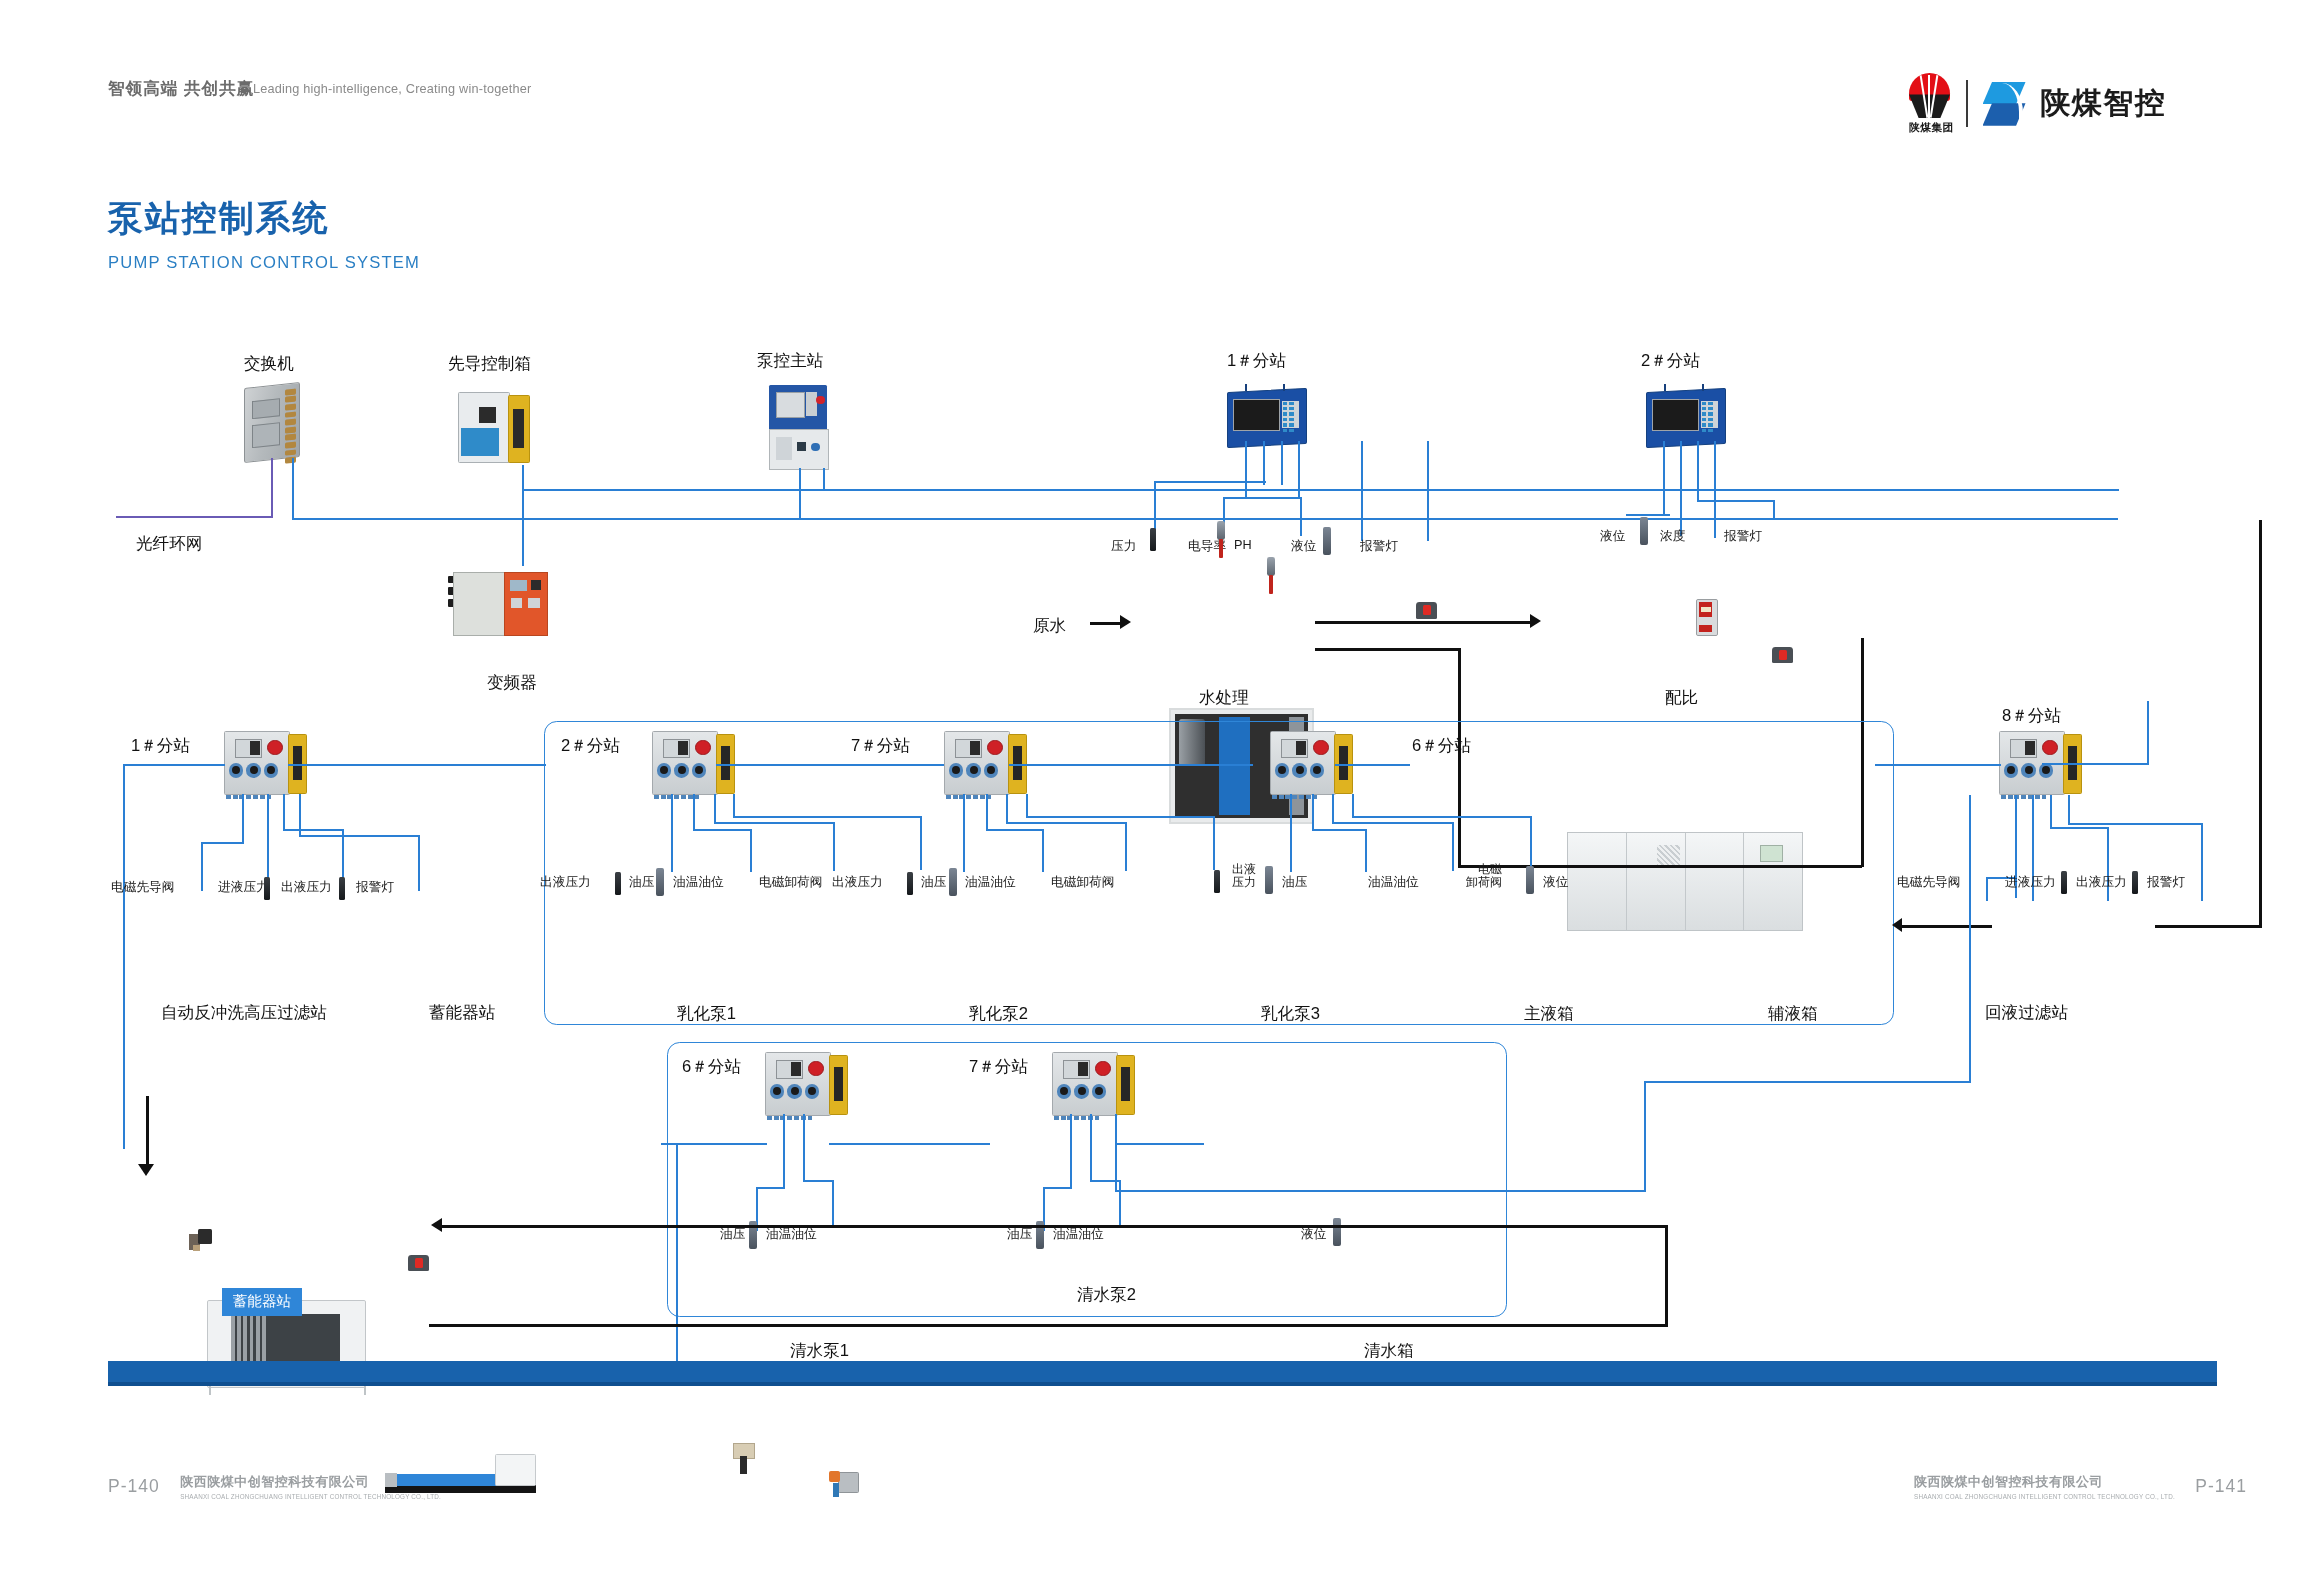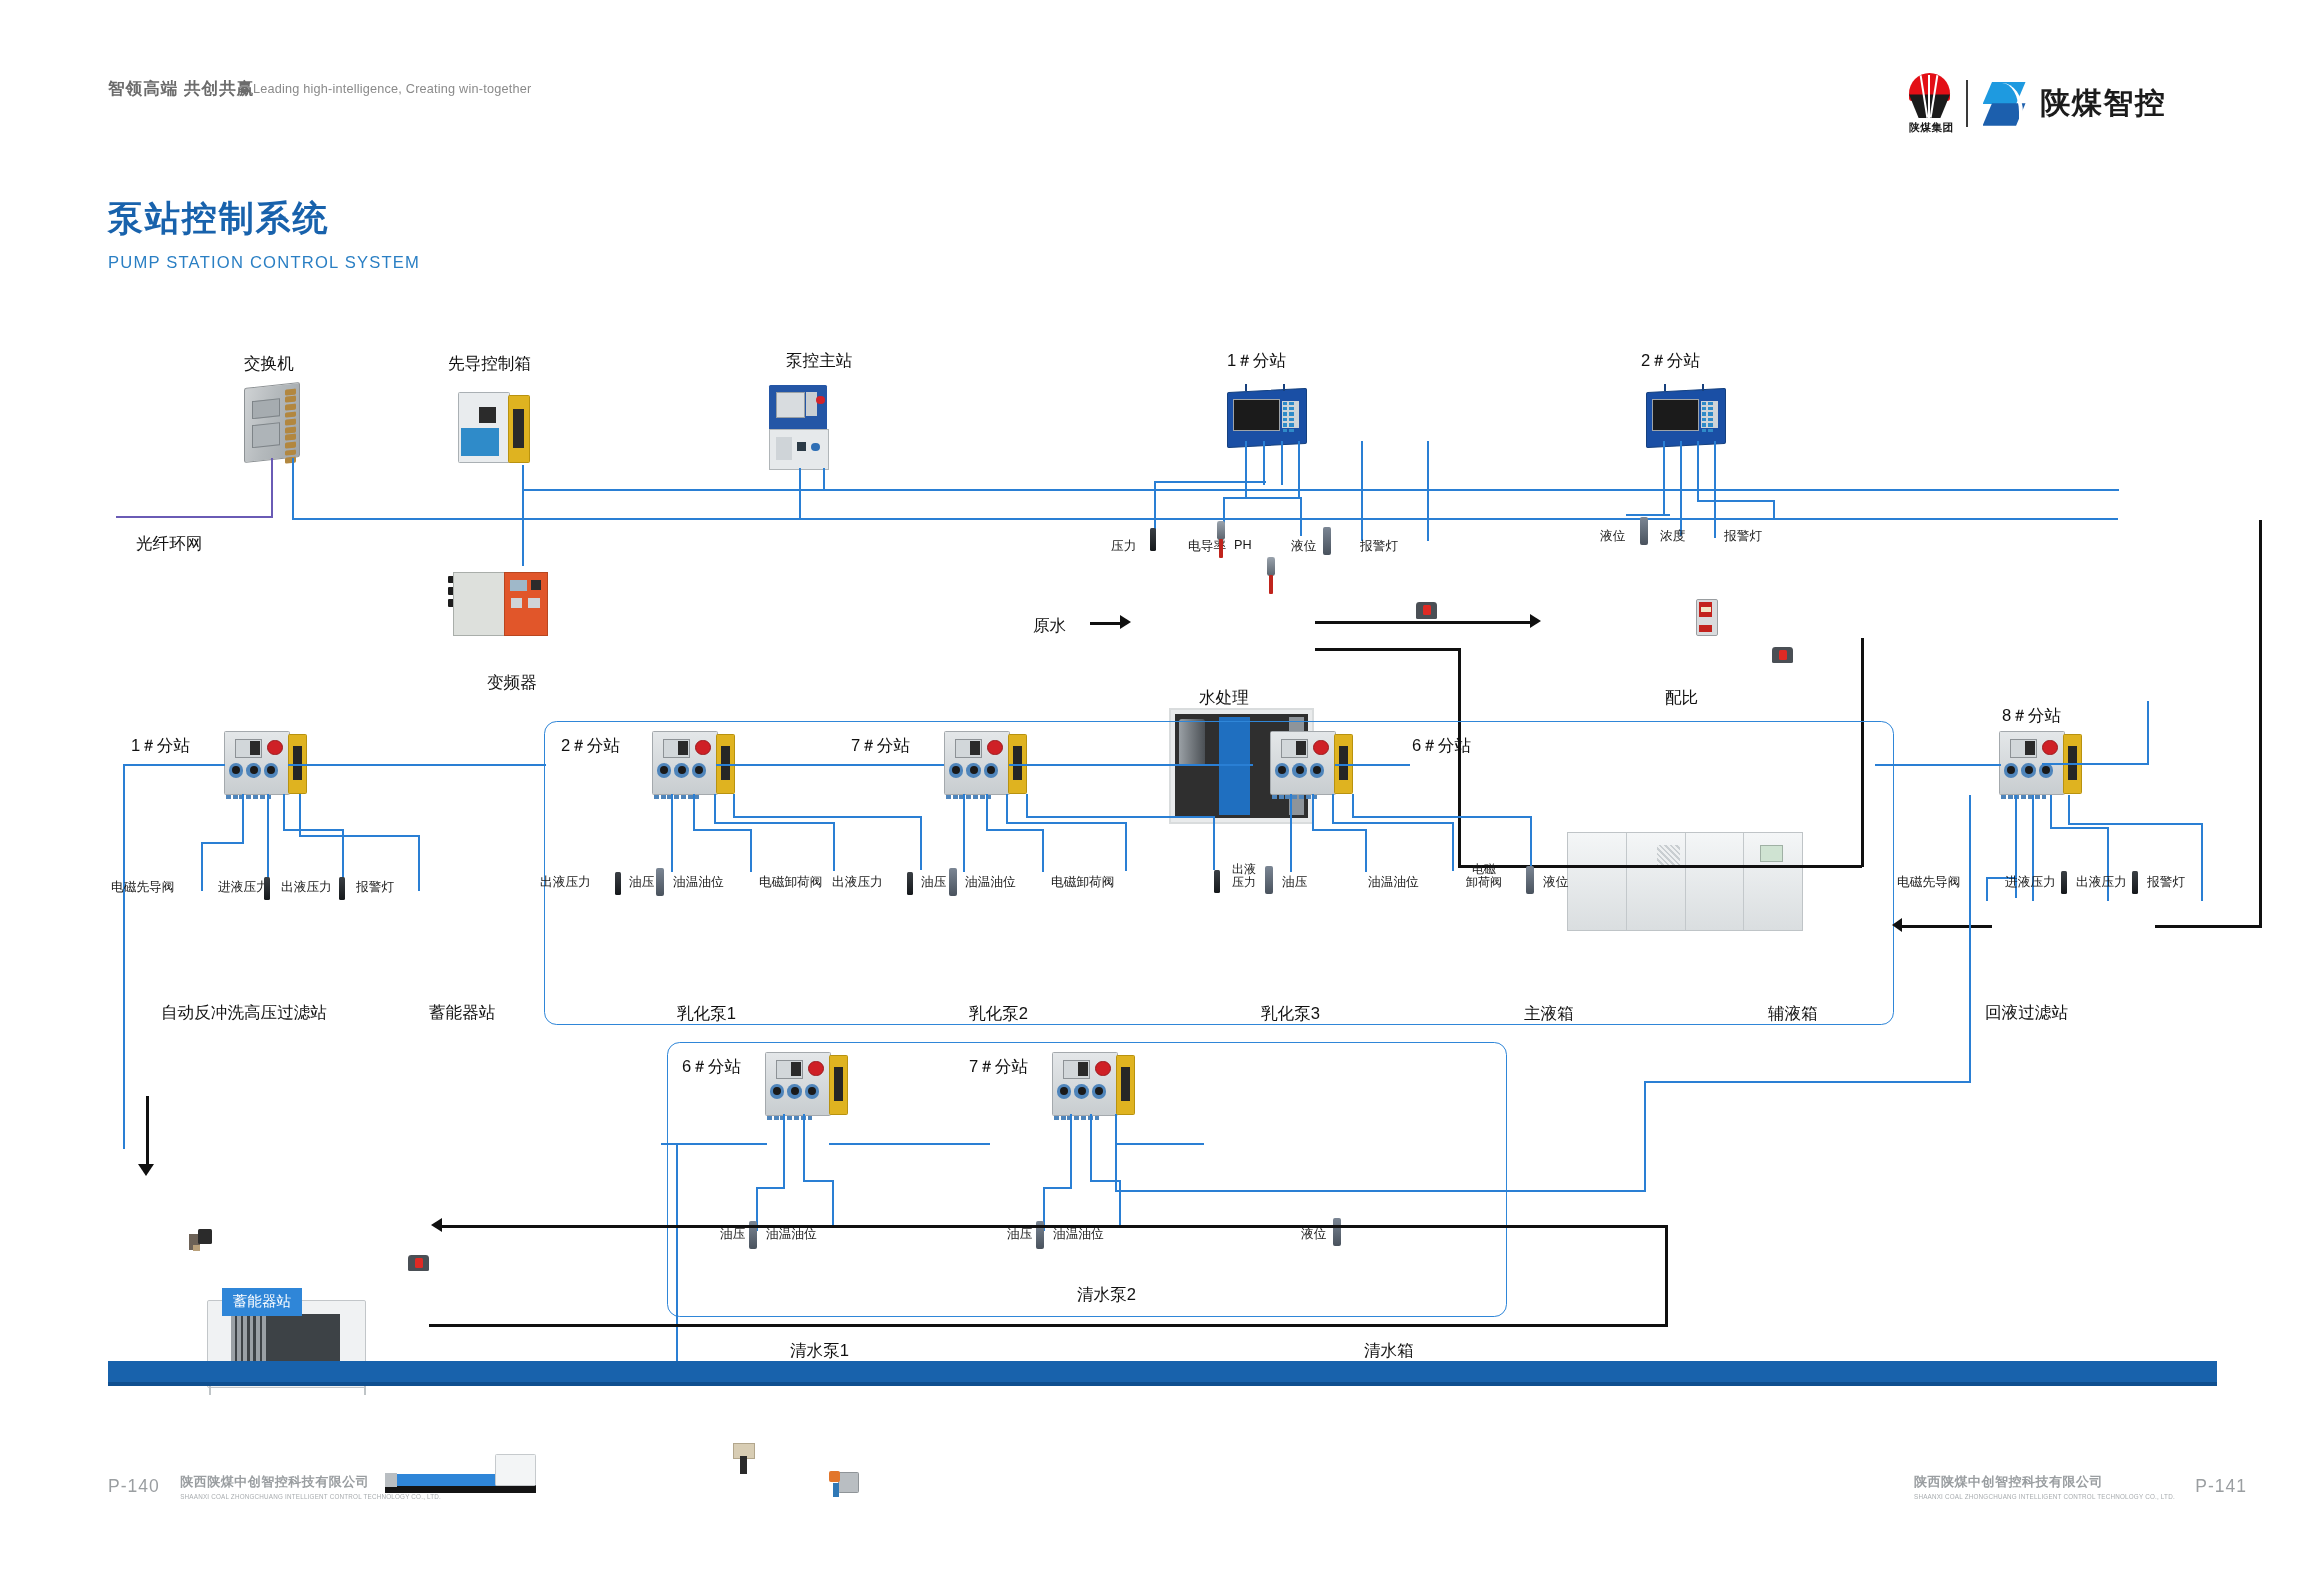--- a/index.html
+++ b/index.html
@@ -30,21 +30,21 @@
   .zk-mark .b{position:absolute;left:1.9px;top:21.4px;width:43px;height:22.4px;background:#1c5fad;
       clip-path:polygon(22% 0,100% 0,78% 100%,0 100%);}
   .zk-mark .s{position:absolute;left:12.7px;top:1px;width:26px;height:42px;
       border-right:4.4px solid #fff;border-radius:0 70% 0 70%;}
   #logo-text{font-size:30px;font-weight:bold;color:#1b1b1b;letter-spacing:1.5px;}
 
   #title-cn{left:108px;top:195px;font-size:35px;font-weight:bold;color:#1862ac;letter-spacing:1.9px;}
   #title-en{left:108px;top:253px;font-size:16.6px;color:#2a7fc4;letter-spacing:1.2px;}
   .lbl-b{font-size:16.6px;color:#111;white-space:nowrap;font-weight:500;}
   .lbl-s{font-size:12.7px;color:#1a1a1a;white-space:nowrap;}
-  .lbl-s2{font-size:12px;color:#1a1a1a;white-space:nowrap;line-height:1.05;text-align:center;}
+  .lbl-s2{font-size:12px;color:#1a1a1a;white-space:nowrap;line-height:1.05;text-align:right;}
 
   .wire{background:#2a7fd4;}
   .wv{width:1.9px;}
   .wh{height:1.9px;}
   .blk{background:#101010;}
   .bv{width:3.4px;}
   .bh{height:3.4px;}
 
   .grp{border:1.9px solid #2f86d8;border-radius:12.7px;}
 
@@ -240,21 +240,21 @@
   <div class="pilot">
       <div class="main"></div>
       <div class="win"></div>
       <div class="blue"></div>
     <div class="yel">
         <b></b>
       </div>
     </div>
 </div>
 
-<div class="abs lbl-b" style="left:757px;top:350px;margin-left:29px;">泵控主站</div>
+<div class="abs lbl-b" style="left:757px;top:350px;">泵控主站</div>
 <div class="abs dev" style="left:769px;top:385px;">
   <div class="pms">
       <div class="top"></div>
       <div class="scr"></div>
       <div class="scr2"></div>
       <div class="red"></div>
     <div class="bot">
         <div class="s"></div>
         <div class="k"></div>
         <div class="bl"></div>

